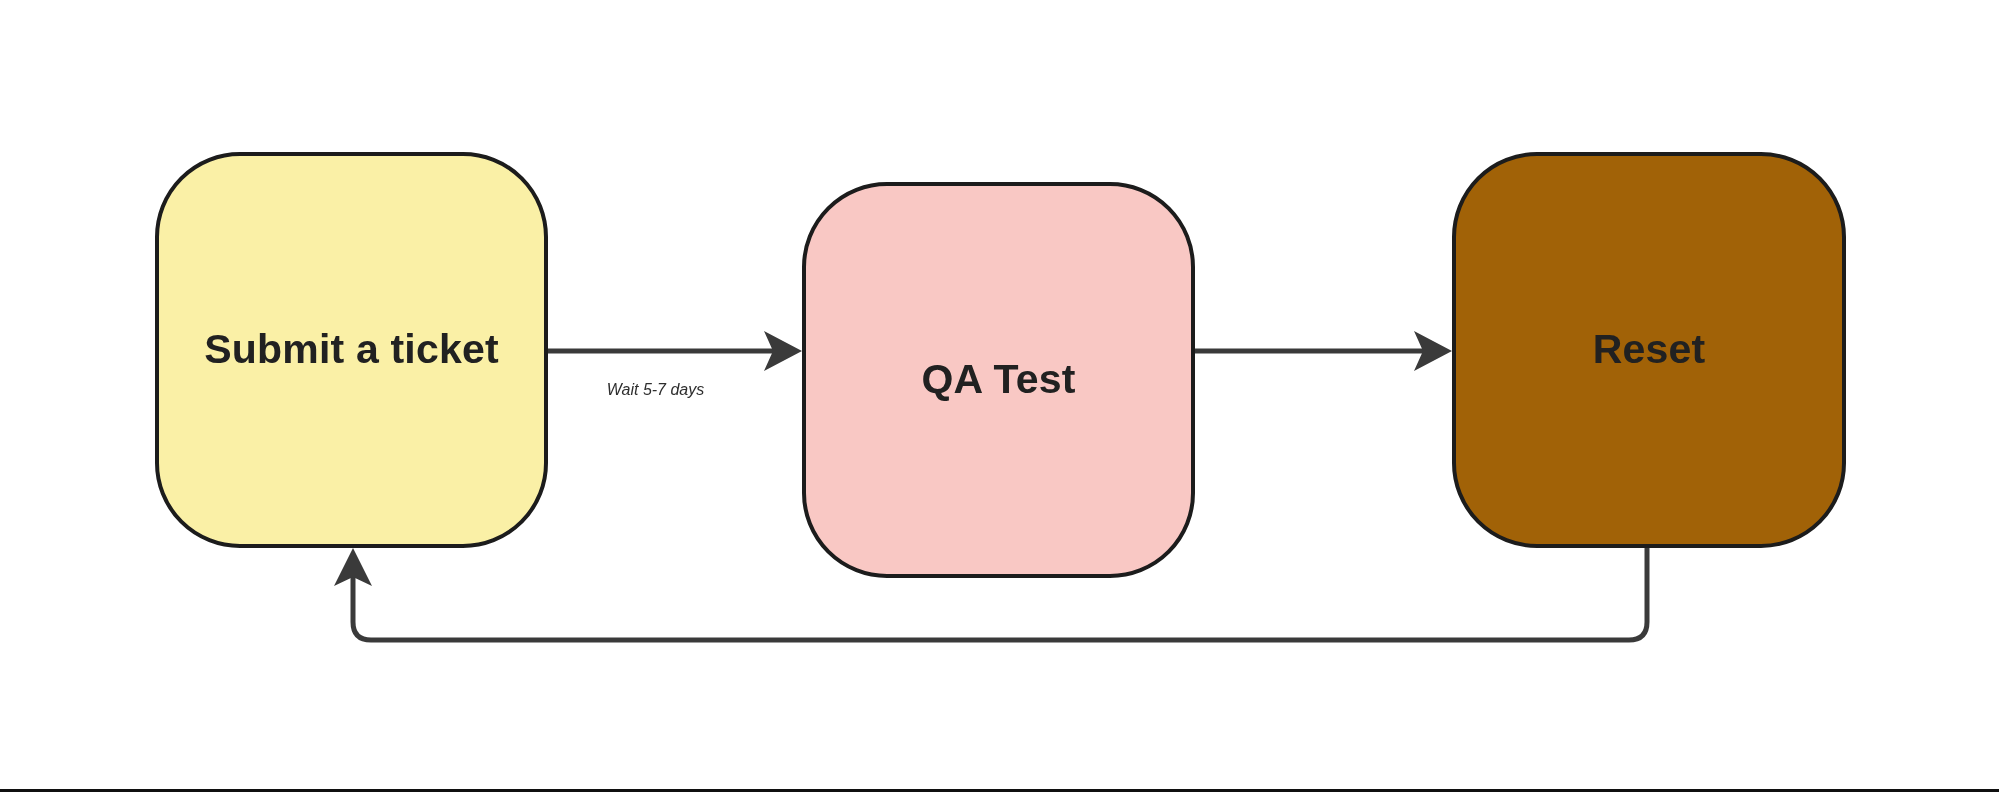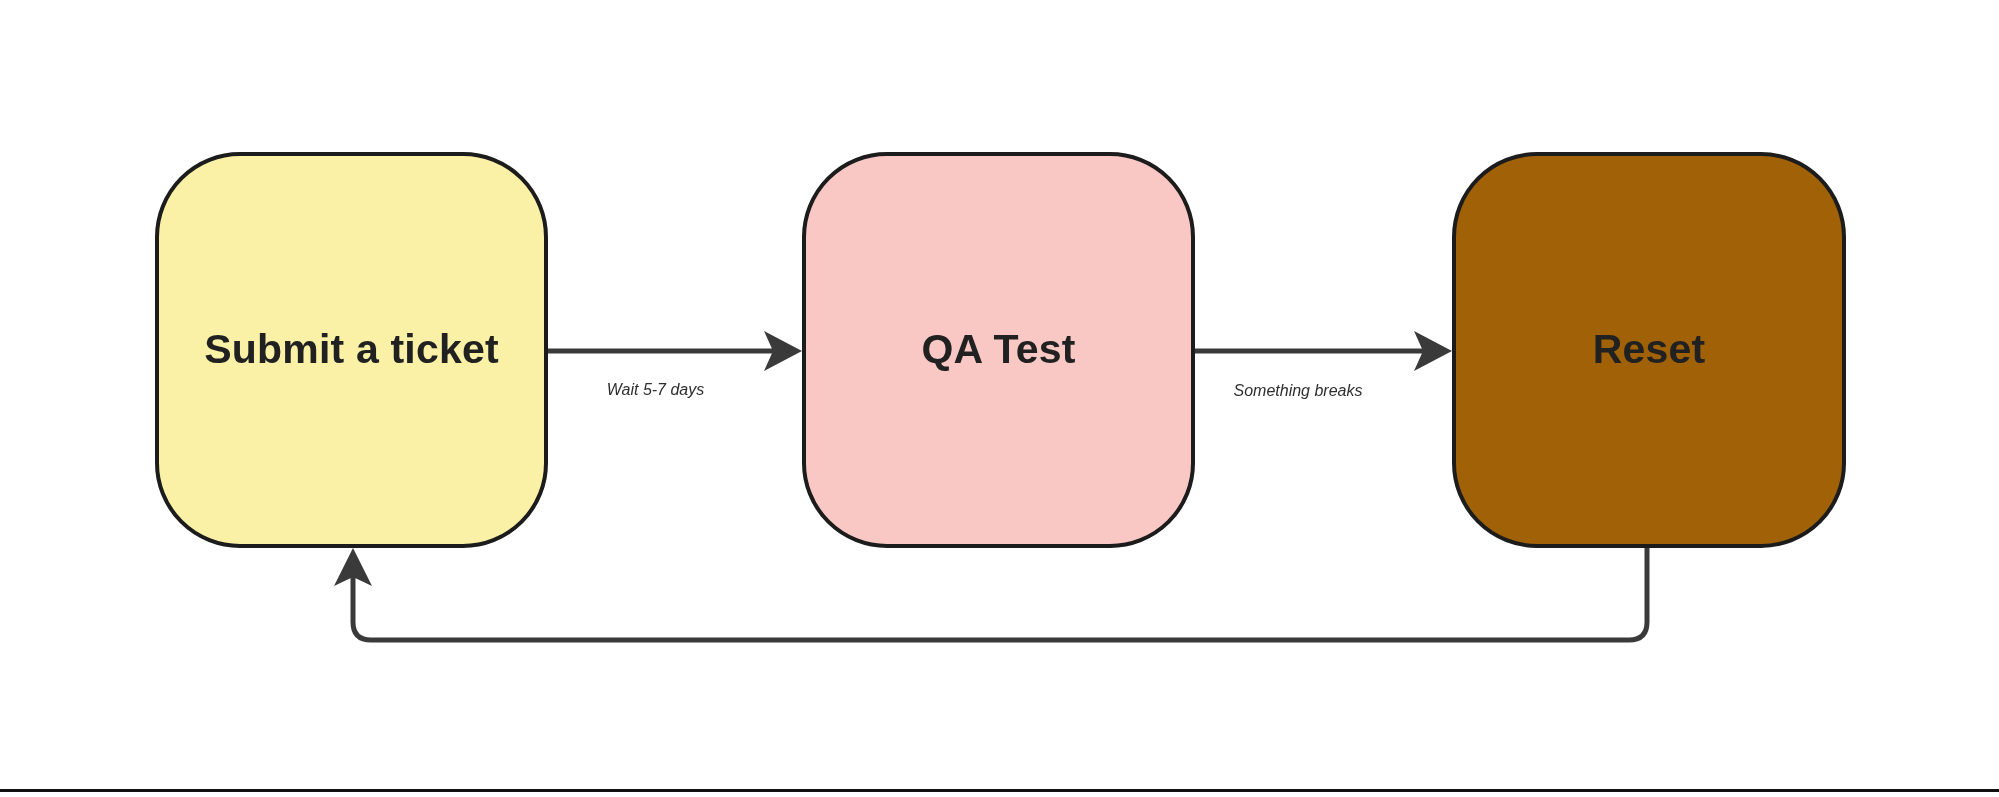--- a/index.html
+++ b/index.html
@@ -92,27 +92,26 @@
     <g>
       <path class="edge-line" d="M 1647 548 L 1647 622 Q 1647 640 1629 640 L 371 640 Q 353 640 353 622 L 353 572"></path>
       <polygon class="arrowhead" points="353,548 334,586 353,577 372,586"></polygon>
     </g>
   </svg>
 
   <div class="node" id="node-submit" style="background: rgb(250, 240, 166);">
     <span class="node-label">Submit a ticket</span>
   </div>
 
-  <div class="node" id="node-qa" style="background: rgb(249, 200, 196);">
+  <div class="node" id="node-qa" style="background: rgb(249, 200, 196); margin-top: 30px;">
     <span class="node-label">QA Test</span>
   </div>
 
   <div class="node" id="node-reset" style="background: #a16207;">
     <span class="node-label">Reset</span>
   </div>
 
   <div class="edge-label" id="edge-label-wait">Wait 5-7 days</div>
 
-  <div class="edge-label" id="edge-label-breaks">Something breaks</div>
 
   <div id="bottom-border"></div>
 
 </div>
 
 </body></html>

